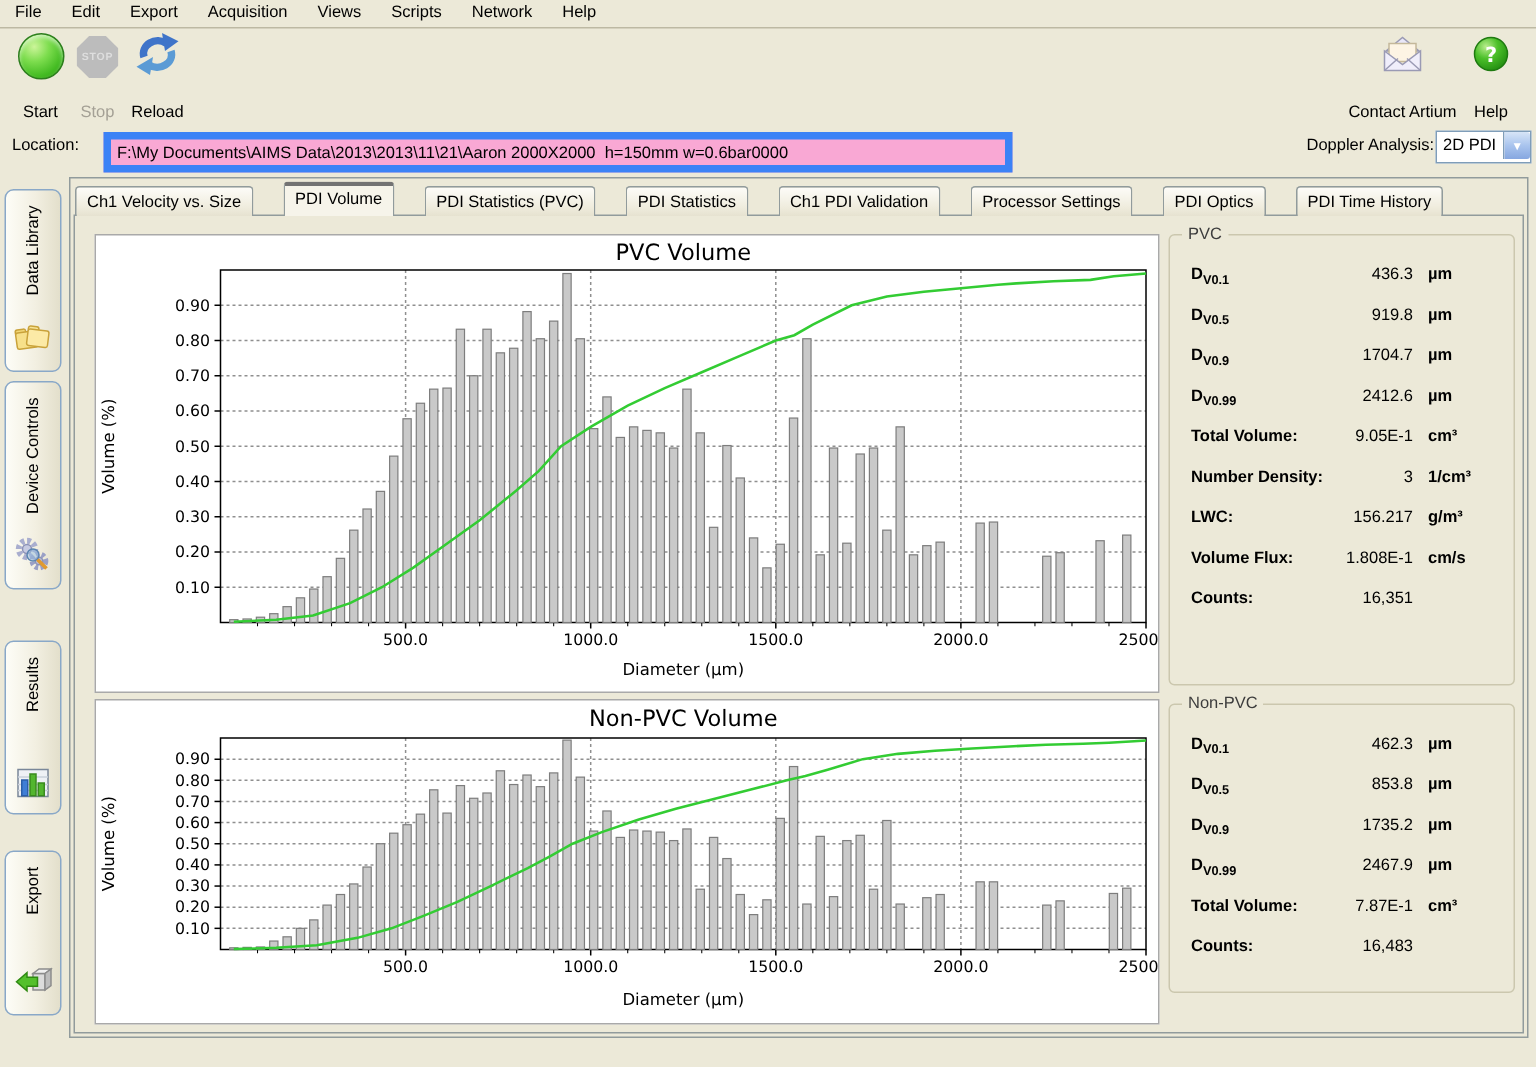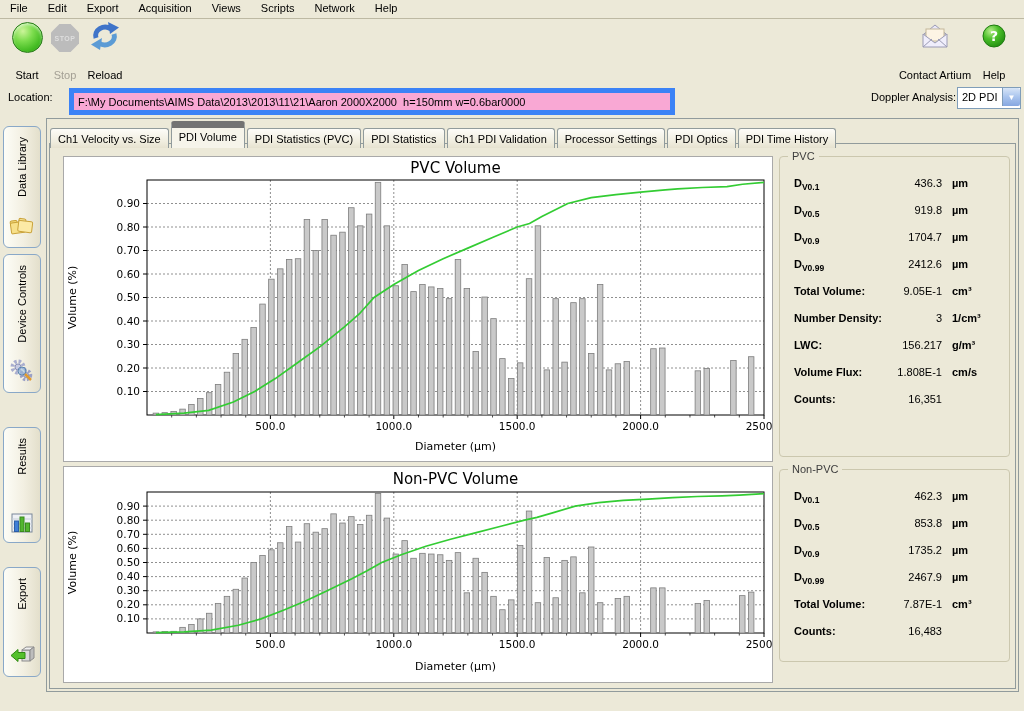--- a/index.html
+++ b/index.html
@@ -40,23 +40,23 @@
   .sidebar{position:absolute;left:2px;top:119px;width:42px;height:572px;}
   .vbtn{position:absolute;left:1px;width:38px;border:1px solid #89a8c8;border-radius:6px;
     background:linear-gradient(to right,#fdfdf7,#f2efe1 55%,#e3dfcb);
     display:flex;flex-direction:column;align-items:center;justify-content:space-between;
     padding:10px 0 7px 0;box-sizing:border-box;cursor:pointer;}
   .vlabel{writing-mode:vertical-rl;transform:rotate(180deg);font-size:11px;white-space:nowrap;}
 
   
   .content{position:absolute;left:46px;top:118px;width:973px;height:574px;border:1px solid #919b9c;box-sizing:border-box;background:#ece9d8;}
   .tabstrip{position:absolute;left:3px;top:2px;height:22px;white-space:nowrap;z-index:2;}
-  .tab{display:inline-block;margin-right:2px;padding:4px 7px 3px 7px;border:1px solid #919b9c;border-bottom:none;
+  .tab{display:inline-block;margin-right:20px;padding:4px 7px 3px 7px;border:1px solid #919b9c;border-bottom:none;
     border-radius:3px 3px 0 0;background:linear-gradient(#fdfcf8,#efecdd 70%,#e6e2d0);cursor:pointer;vertical-align:bottom;}
-  .tab.active{background:#f6f4ea;border-top:7px solid #737373;padding-top:3px;padding-bottom:5px;position:relative;}
+  .tab.active{background:#f6f4ea;border-top:3px solid #737373;padding-top:3px;padding-bottom:5px;position:relative;}
   .tabpage{position:absolute;left:2px;top:24px;width:967px;height:546px;border:1px solid #919b9c;box-sizing:border-box;background:#ece9d8;}
 
   .chart-panel{position:absolute;background:#fff;border:1px solid #a9a9a9;box-sizing:border-box;}
   .chart-pvc-panel{left:13px;top:12px;width:710px;height:306px;}
   .chart-np-panel{left:13px;top:322px;width:710px;height:217px;}
   .chart-panel svg{display:block;width:100%;height:100%;}
   svg text{font-family:"DejaVu Sans","Liberation Sans",sans-serif;}
 
   
   .groupbox{position:absolute;border:1px solid #cbc7ae;border-radius:4px;box-sizing:border-box;}

